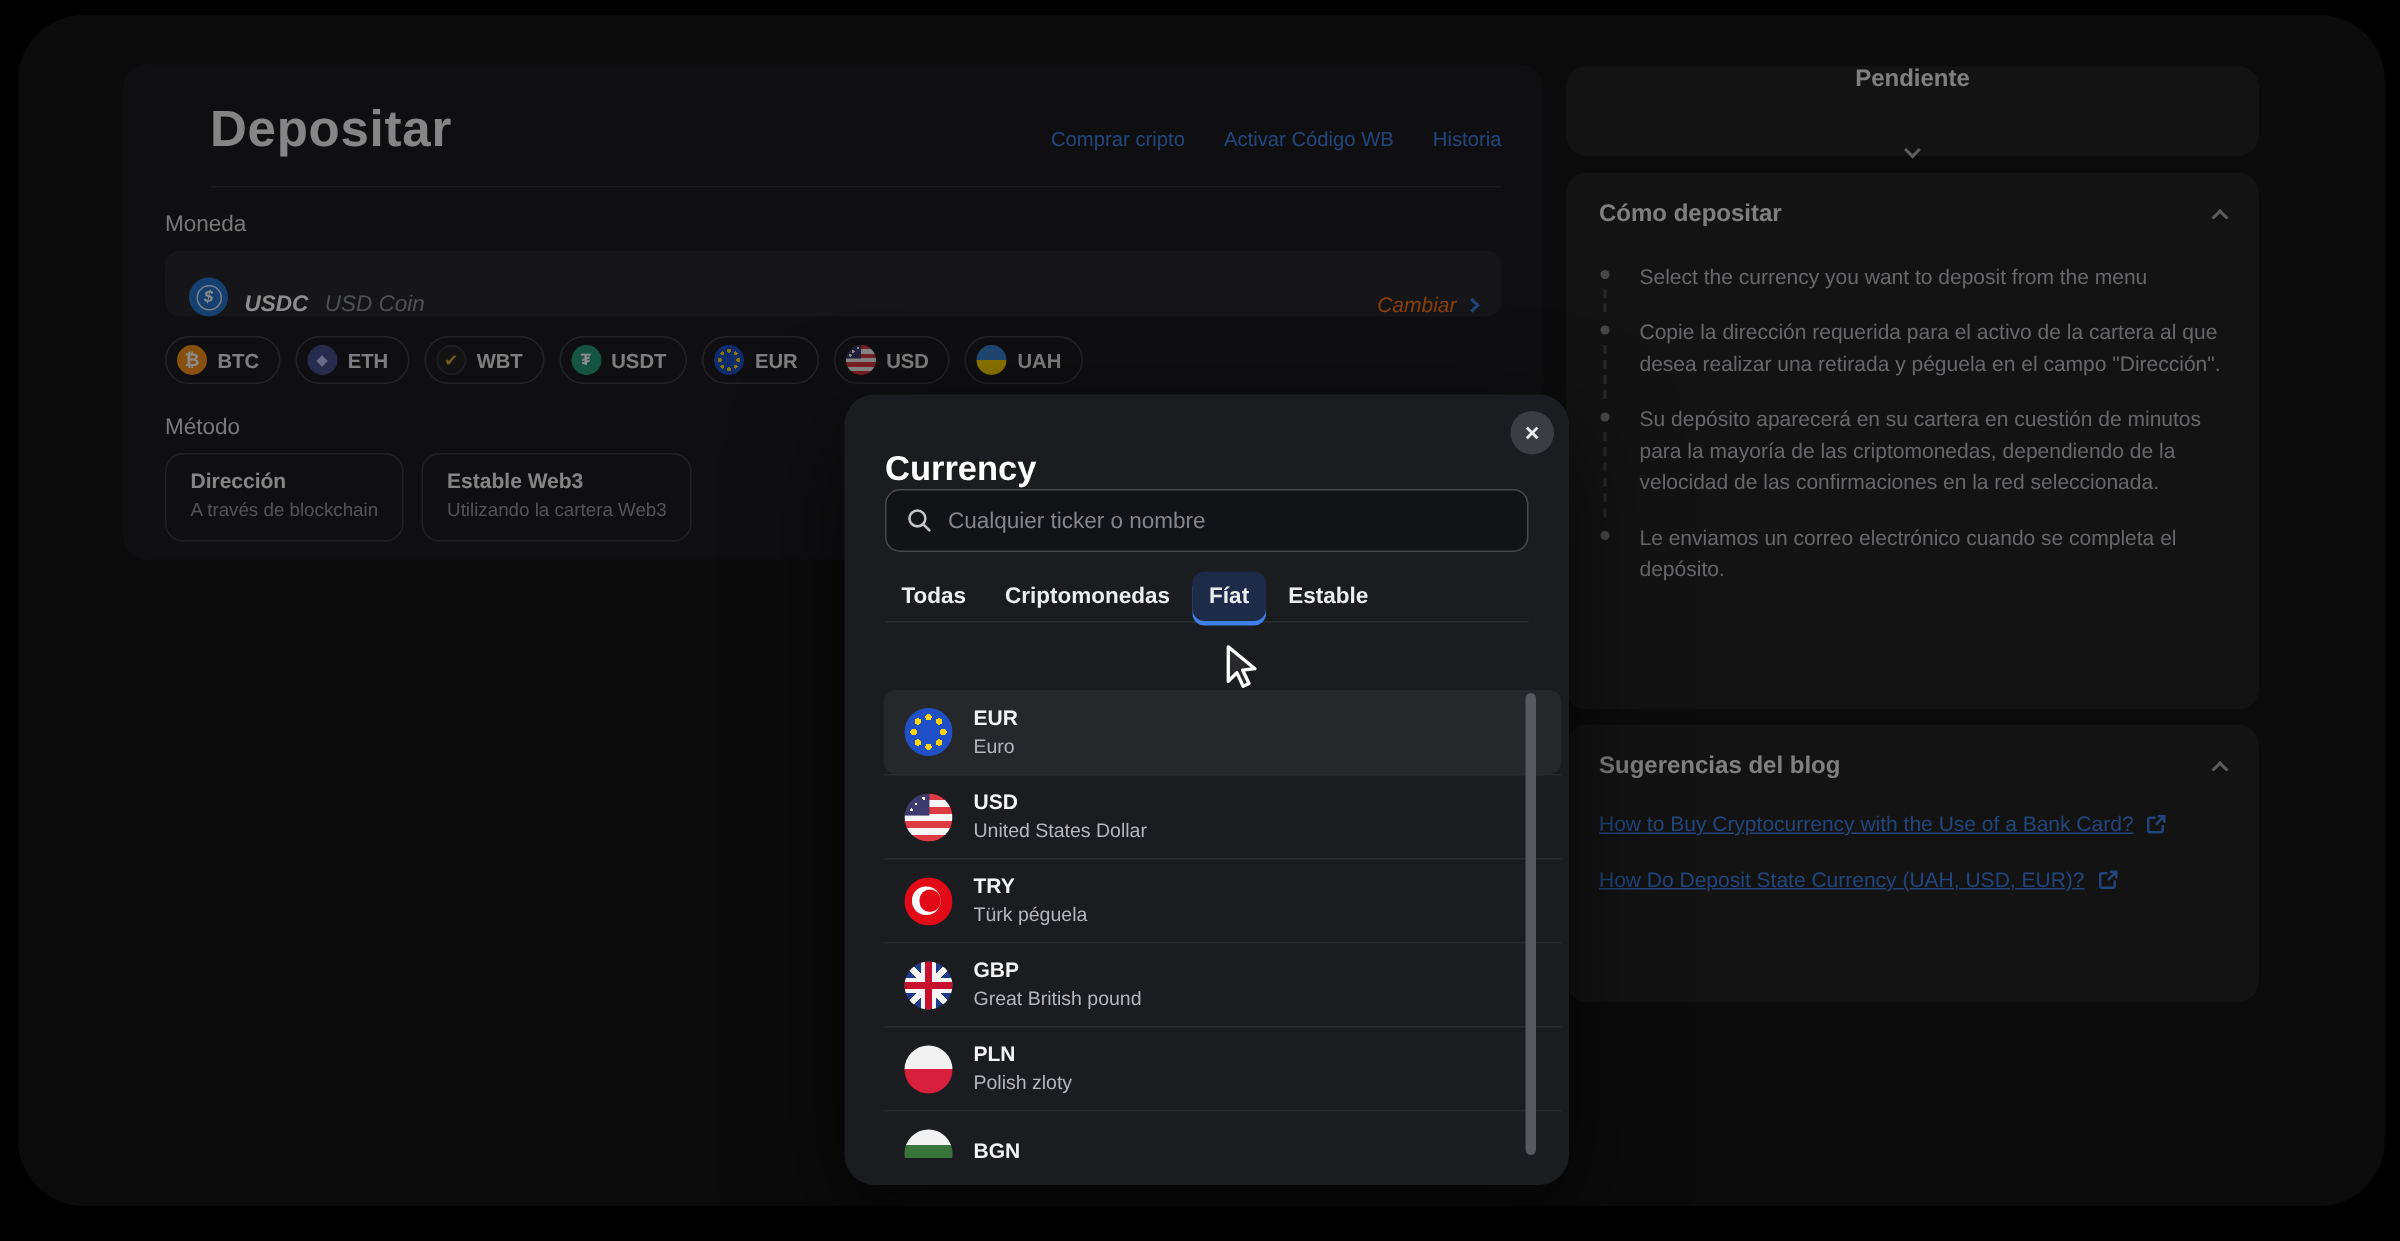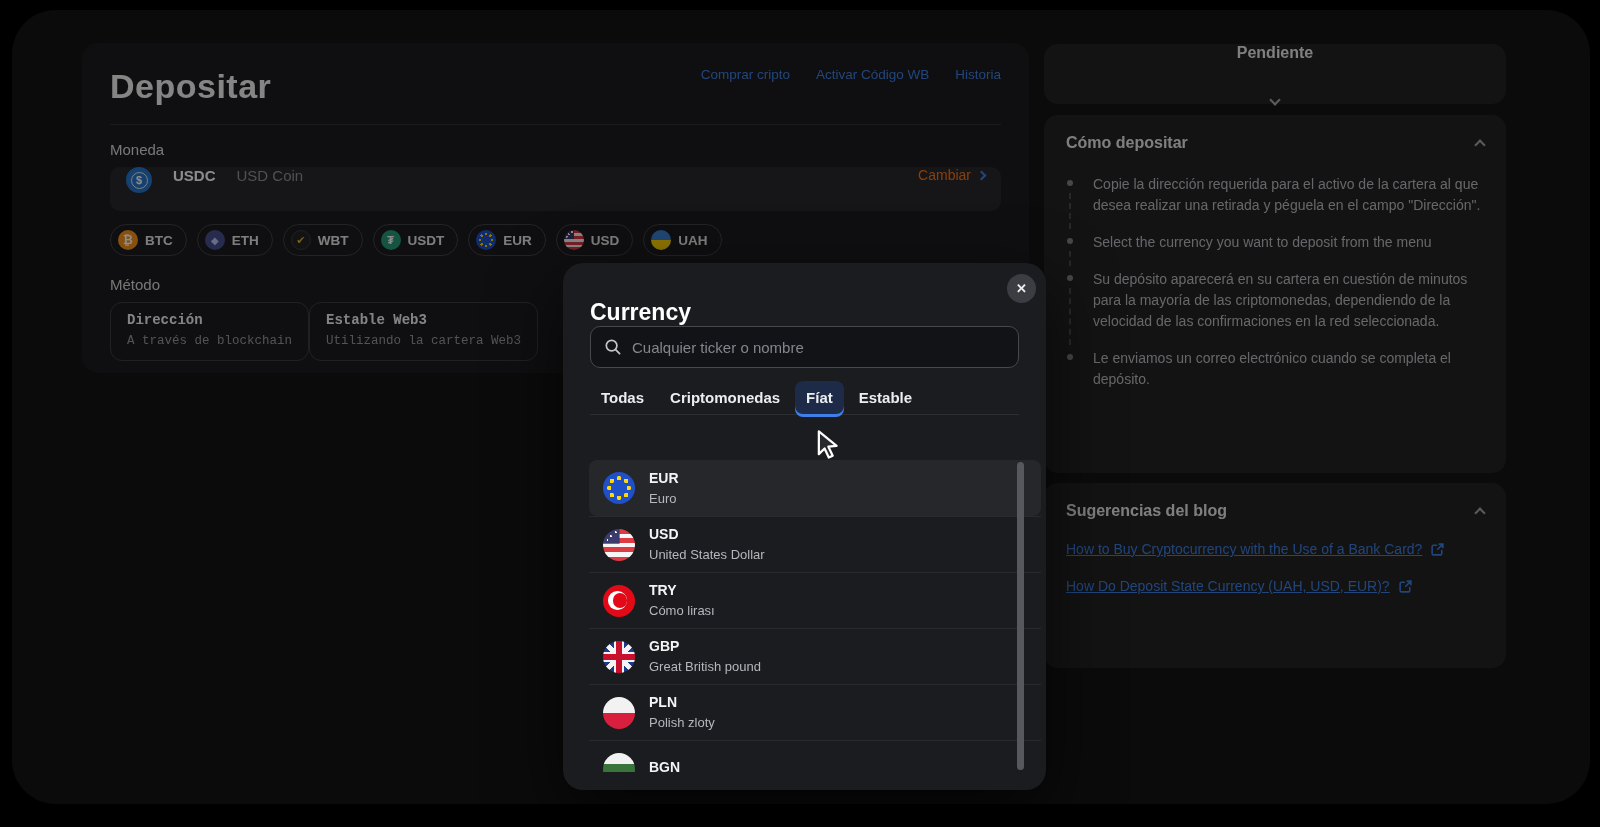--- a/index.html
+++ b/index.html
@@ -8,43 +8,43 @@
   .stage { position:relative; width:1600px; height:827px; background:#000; }
 
   
   .window { position:absolute; left:12px; top:10px; width:1578px; height:794px;
     background:#141416; border-radius:44px; overflow:hidden; }
   .overlay { position:absolute; inset:0; background:rgba(0,0,0,0.45); z-index:5; }
 
   
   .deposit-card { position:absolute; left:70px; top:33px; width:947px; height:330px;
     background:#1d1d1f; border-radius:16px; padding:24px 28px 0; }
-  .dep-head { display:flex; justify-content:space-between; 
-    padding-bottom:18px; border-bottom:1px solid #303034; }
+  .dep-head { display:flex; justify-content:space-between; align-items:flex-end;
+    padding-bottom:18px; border-bottom:1px solid #303034;margin-left:30px; }
   .dep-title { font-size:34px; font-weight:700; color:#f2f2f2; letter-spacing:0.5px; }
   .head-links { display:flex; gap:26px; padding-bottom:6px; }
   .head-links a { color:#3e7fe0; font-size:13.5px; text-decoration:none; cursor:pointer; }
   .label { margin:16px 0 9px; font-size:15px; color:#d9d9d9; }
   .currency-select { height:44px; background:#29292d; border-radius:10px;
-    display:flex; align-items:flex-start; gap:21px; padding:0 16px; cursor:pointer; }
+    display:flex; align-items:flex-end; gap:11px; padding:0 16px; cursor:pointer;font-style:italic; }
   .currency-select .code { font-size:15px; font-weight:700; color:#ffffff; }
   .currency-select .cname { font-size:15px; color:#8f9297; }
   .spacer { flex:1; }
   .change { display:flex; align-items:center; gap:7px; color:#f97316; font-size:14px; cursor:pointer; }
   .chev { width:8px; height:8px; border-right:2px solid #a8a8ac; border-bottom:2px solid #a8a8ac; display:inline-block; }
   .chev.right { transform:rotate(-45deg); width:7px; height:7px; border-color:#3e7fe0; }
   .chev.down  { transform:rotate(45deg);  margin-top:-3px; }
   .chev.up    { transform:rotate(-135deg); margin-top:4px; }
 
   .chips { display:flex; gap:10px; margin-top:13px; }
   .chip { height:32px; border:1px solid #414145; border-radius:16px; display:flex;
     align-items:center; gap:7px; padding:0 13px 0 7px; color:#e6e6e6; font-size:13.5px;
     font-weight:600; cursor:pointer; background:transparent; }
 
-  .methods { display:flex; margin-top:9px;font-family:Liberation Mono, monospace; }
+  .methods { display:flex; gap:12px; margin-top:9px; }
   .method { border:1px solid #3d3d41; border-radius:12px; padding:9px 16px 11px; cursor:pointer; }
   .method b { display:block; font-size:14px; font-weight:700; color:#f0f0f0; margin-bottom:3px; }
   .method small { font-size:12.5px; color:#98989c; }
 
   
   .cicon { width:20px; height:20px; border-radius:50%; flex:none; position:relative;
     display:flex; align-items:center; justify-content:center; font-size:11px; font-weight:700;
     overflow:hidden; --dot:1.3px; --stripe:2.9px; }
   .coin.usdc { width:26px; height:26px; border-radius:50%; background:#2775ca; position:relative; flex:none; }
   .coin.usdc::before { content:""; position:absolute; inset:4.5px; border:1.5px solid rgba(255,255,255,.85); border-radius:50%; }
@@ -216,22 +216,22 @@
       <span class="side-title">Pendiente</span>
       <i class="chev down"></i>
     </section>
 
     <section class="side-card card-howto">
       <div class="side-head">
         <span class="side-title">Cómo depositar</span>
         <i class="chev up"></i>
       </div>
       <ul class="steps">
+        <li>Select the currency you want to deposit from the menu</li>
         <li>Copie la dirección requerida para el activo de la cartera al que desea realizar una retirada y péguela en el campo "Dirección".</li>
-        <li>Select the currency you want to deposit from the menu</li>
         <li>Su depósito aparecerá en su cartera en cuestión de minutos para la mayoría de las criptomonedas, dependiendo de la velocidad de las confirmaciones en la red seleccionada.</li>
         <li>Le enviamos un correo electrónico cuando se completa el depósito.</li>
       </ul>
     </section>
 
     <section class="side-card card-blog">
       <div class="side-head">
         <span class="side-title">Sugerencias del blog</span>
         <i class="chev up"></i>
       </div>
@@ -279,21 +279,21 @@
       <div class="row highlighted">
         <span class="flag f-eur"></span>
         <span class="rt"><b>EUR</b><small>Euro</small></span>
       </div>
       <div class="row">
         <span class="flag f-usd"></span>
         <span class="rt"><b>USD</b><small>United States Dollar</small></span>
       </div>
       <div class="row">
         <span class="flag f-try"></span>
-        <span class="rt"><b>TRY</b><small>Cómo lirası</small></span>
+        <span class="rt"><b>TRY</b><small>Türk péguela</small></span>
       </div>
       <div class="row">
         <span class="flag f-gbp"></span>
         <span class="rt"><b>GBP</b><small>Great British pound</small></span>
       </div>
       <div class="row">
         <span class="flag f-pln"></span>
         <span class="rt"><b>PLN</b><small>Polish zloty</small></span>
       </div>
       <div class="row">

